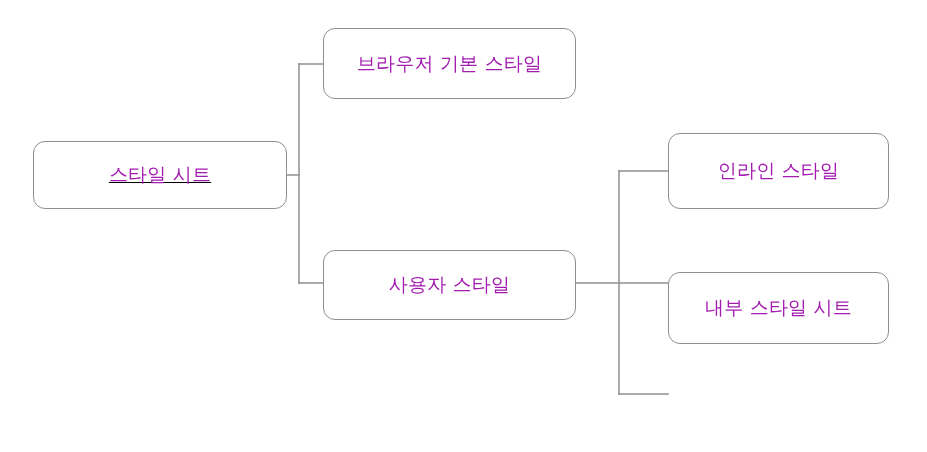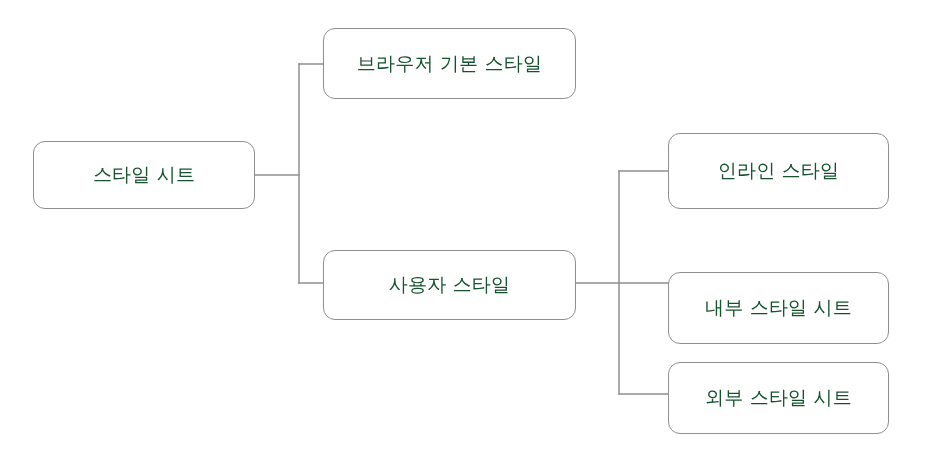--- a/index.html
+++ b/index.html
@@ -33,26 +33,26 @@
     border-radius: 12px;
     background: #ffffff;
     display: flex;
     align-items: center;
     justify-content: center;
     text-align: center;
   }
   .node-label {
     font-size: 19px;
     line-height: 1.25;
-    color: #14532d;
+    color: #a21caf;
     letter-spacing: 0.2px;
     white-space: nowrap;
   }
   
-  #node-root        { left: 33px;  top: 141px; width: 222px; height: 68px; }
+  #node-root        { left: 33px;  top: 141px; width: 254px; height: 68px; text-decoration: underline; }
   #node-browser     { left: 323px; top: 28px;  width: 253px; height: 71px; }
   #node-user        { left: 323px; top: 250px; width: 253px; height: 70px; justify-content: center; }
   #node-inline      { left: 668px; top: 133px; width: 221px; height: 76px; text-align: right; }
   #node-internal    { left: 668px; top: 248px; width: 221px; height: 72px; margin-top: 24px; }
   #node-external    { left: 668px; top: 362px; width: 221px; height: 72px; }
 </style>
 </head>
 <body>
 
 <div id="diagram-canvas">
@@ -91,17 +91,14 @@
   </div>
 
   <div class="node-box" id="node-inline">
     <span class="node-label">인라인 스타일</span>
   </div>
 
   <div class="node-box" id="node-internal">
     <span class="node-label">내부 스타일 시트</span>
   </div>
 
-  <div class="node-box" id="node-external">
-    <span class="node-label">외부 스타일 시트</span>
-  </div>
 
 </div>
 
 </body></html>

